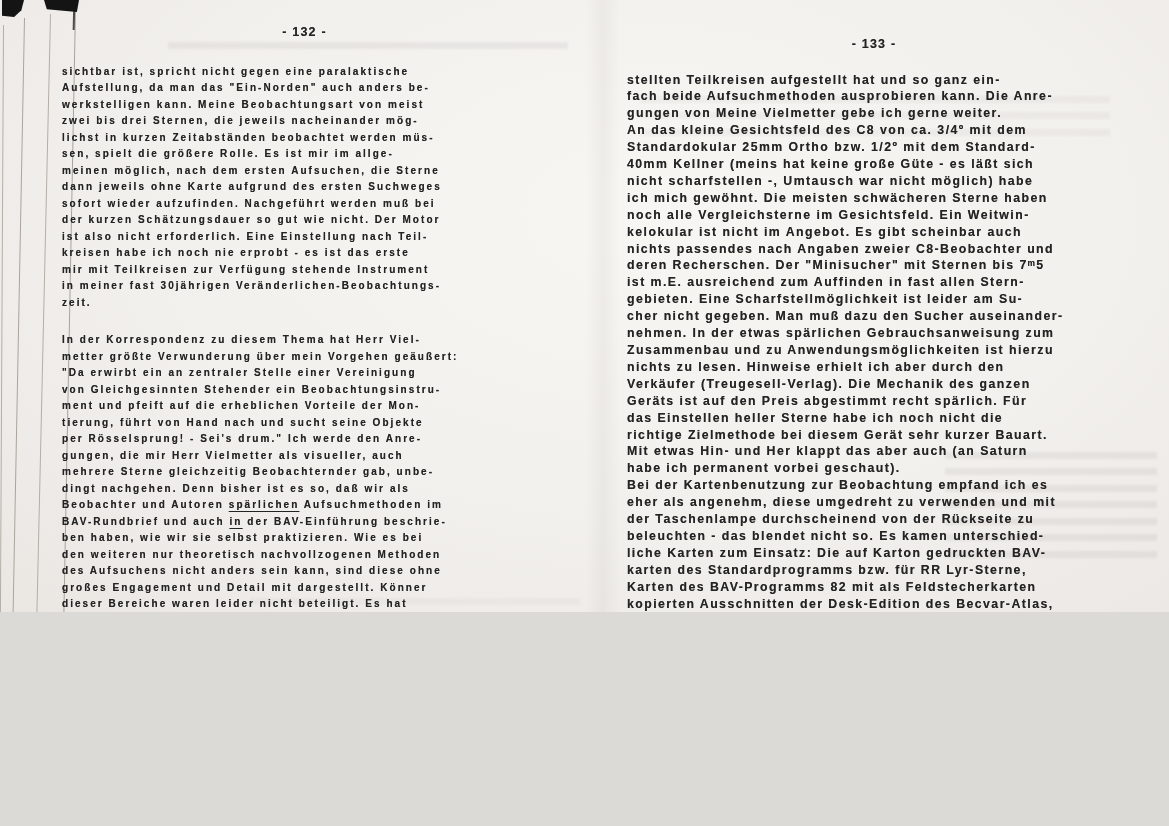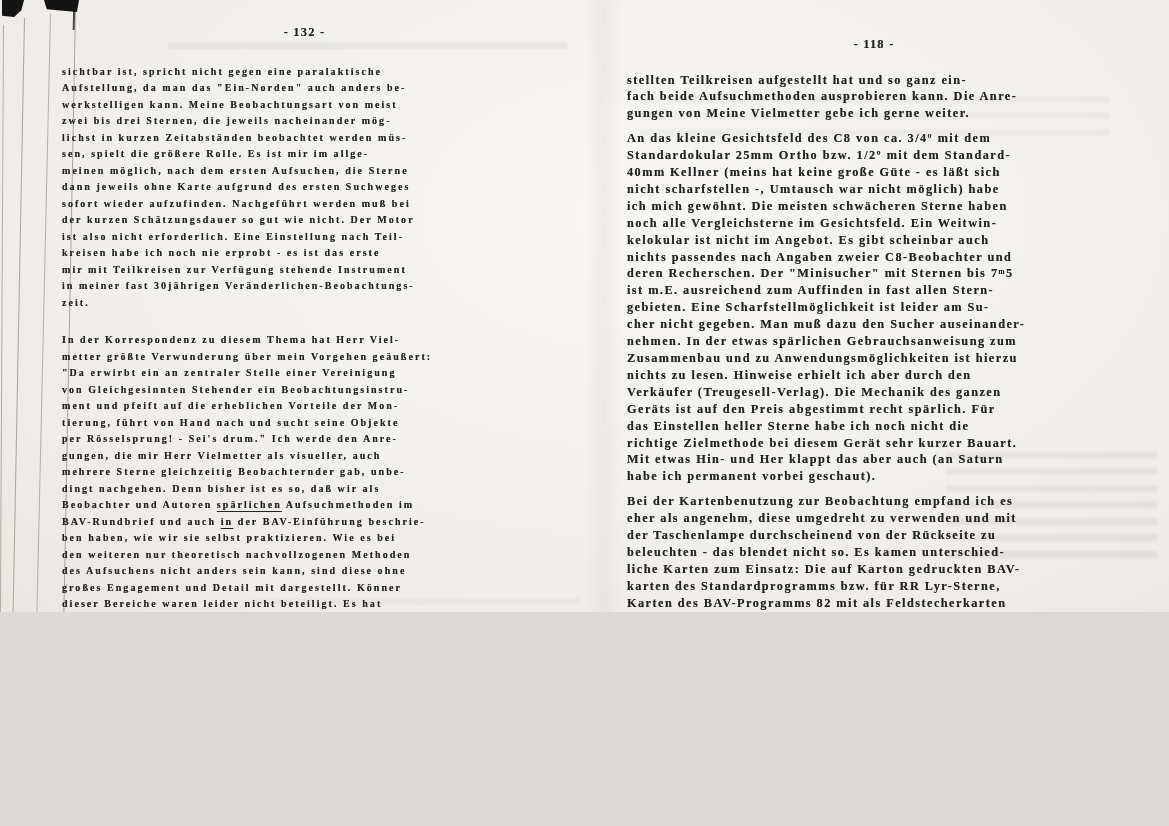--- a/index.html
+++ b/index.html
@@ -1,38 +1,38 @@
 <!DOCTYPE html>
 <html><head>
 <meta charset="utf-8">
 <style>
   html,body{margin:0;padding:0;background:#dcdad6;}
   #scan{
     position:relative;width:1169px;height:612px;overflow:hidden;
     background:radial-gradient(ellipse at 55% 35%, #f7f6f3 0%, #f2f0ed 55%, #eae7e3 100%);
-    font-family:Liberation Serif, serif;
+    font-family:Liberation Sans, sans-serif;
     color:#232323;
   }
   
   .page-col{position:absolute;}
   .page-col.left{left:62px;top:24px;width:525px;}
   .page-col.right{left:627px;top:36px;width:516px;}
   .pnum{
     text-align:center;font-weight:700;font-size:12.5px;letter-spacing:1.2px;
     line-height:16.5px;white-space:pre;text-shadow:0 0 .5px rgba(35,35,35,.55);
   }
   .left .pnum{margin-bottom:23px;transform:translateX(-20px);}
   .right .pnum{margin-bottom:19px;transform:translateX(-11px);}
   .para{
     white-space:pre;font-weight:700;text-shadow:0 0 .5px rgba(35,35,35,.55);
   }
   .left .para{font-size:10px;letter-spacing:2.05px;line-height:16.5px;}
   .right .para{font-size:12.3px;letter-spacing:1.45px;line-height:16.9px;}
   .left .para + .para{margin-top:21px;}
-  .right .para + .para{margin-top:8px;}
+  .right .para + .para{}
   .u{text-decoration:underline;text-underline-offset:3px;text-decoration-thickness:1px;}
   
   .edge-line{position:absolute;width:1px;background:#b3aea6;transform-origin:top center;}
   .el1{left:3px;top:25px;height:801px;transform:rotate(.3deg);}
   .el2{left:24px;top:18px;height:808px;transform:rotate(1.1deg);background:#aaa49c;}
   .el3{left:50px;top:14px;height:812px;transform:rotate(1.3deg);}
   .el4{left:75px;top:8px;height:818px;transform:rotate(1.1deg);background:#a8a39b;}
   .el4top{position:absolute;left:73px;top:0;width:2px;height:30px;background:#4a4a48;transform:rotate(1.2deg);}
   .mark{position:absolute;background:#141414;}
   .mark1{left:2px;top:0;width:22px;height:17px;clip-path:polygon(0 0,100% 0,88% 60%,55% 100%,0 92%);}
@@ -117,21 +117,21 @@
 sehr nützlich! Ich habe mir zwar vorgenommen, andere
 Aufsuchverfahren zu erproben; aber eigentlich beobach-
 te ich lieber als bei klarem Himmel zu experimentieren,
 schließlich muß ich mein Instrument umrüsten und bei
 Cirrus-Abenden gibt es noch andere BAV-Aufgaben für
 mich. Zu diesem Thema kann am besten derjenige etwas
 beitragen, der sein Fernrohr paralaktisch mit einge-</span></div>
   </div>
 
   <div class="page-col right">
-    <div class="pnum">- 118 -</div>
+    <div class="pnum">- 133 -</div>
     <div class="para">stellten Teilkreisen aufgestellt hat und so ganz ein-
 fach beide Aufsuchmethoden ausprobieren kann. Die Anre-
 gungen von Meine Vielmetter gebe ich gerne weiter.</div>
     <div class="para">An das kleine Gesichtsfeld des C8 von ca. 3/4º mit dem
 Standardokular 25mm Ortho bzw. 1/2º mit dem Standard-
 40mm Kellner (meins hat keine große Güte - es läßt sich
 nicht scharfstellen -, Umtausch war nicht möglich) habe
 ich mich gewöhnt. Die meisten schwächeren Sterne haben
 noch alle Vergleichsterne im Gesichtsfeld. Ein Weitwin-
 kelokular ist nicht im Angebot. Es gibt scheinbar auch

